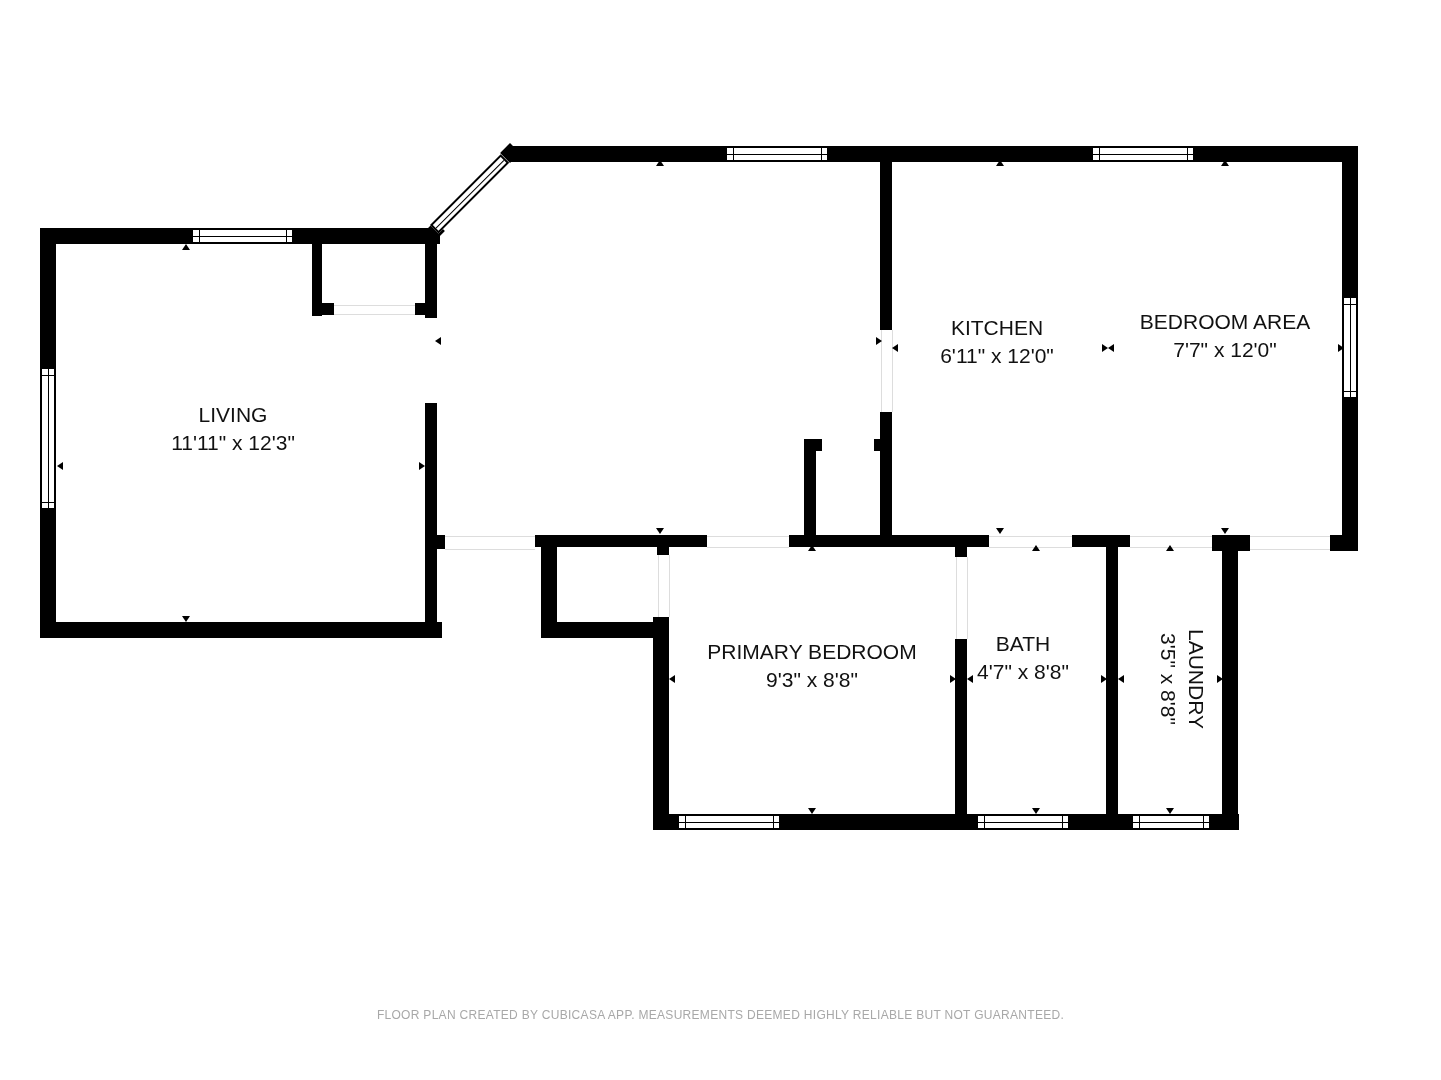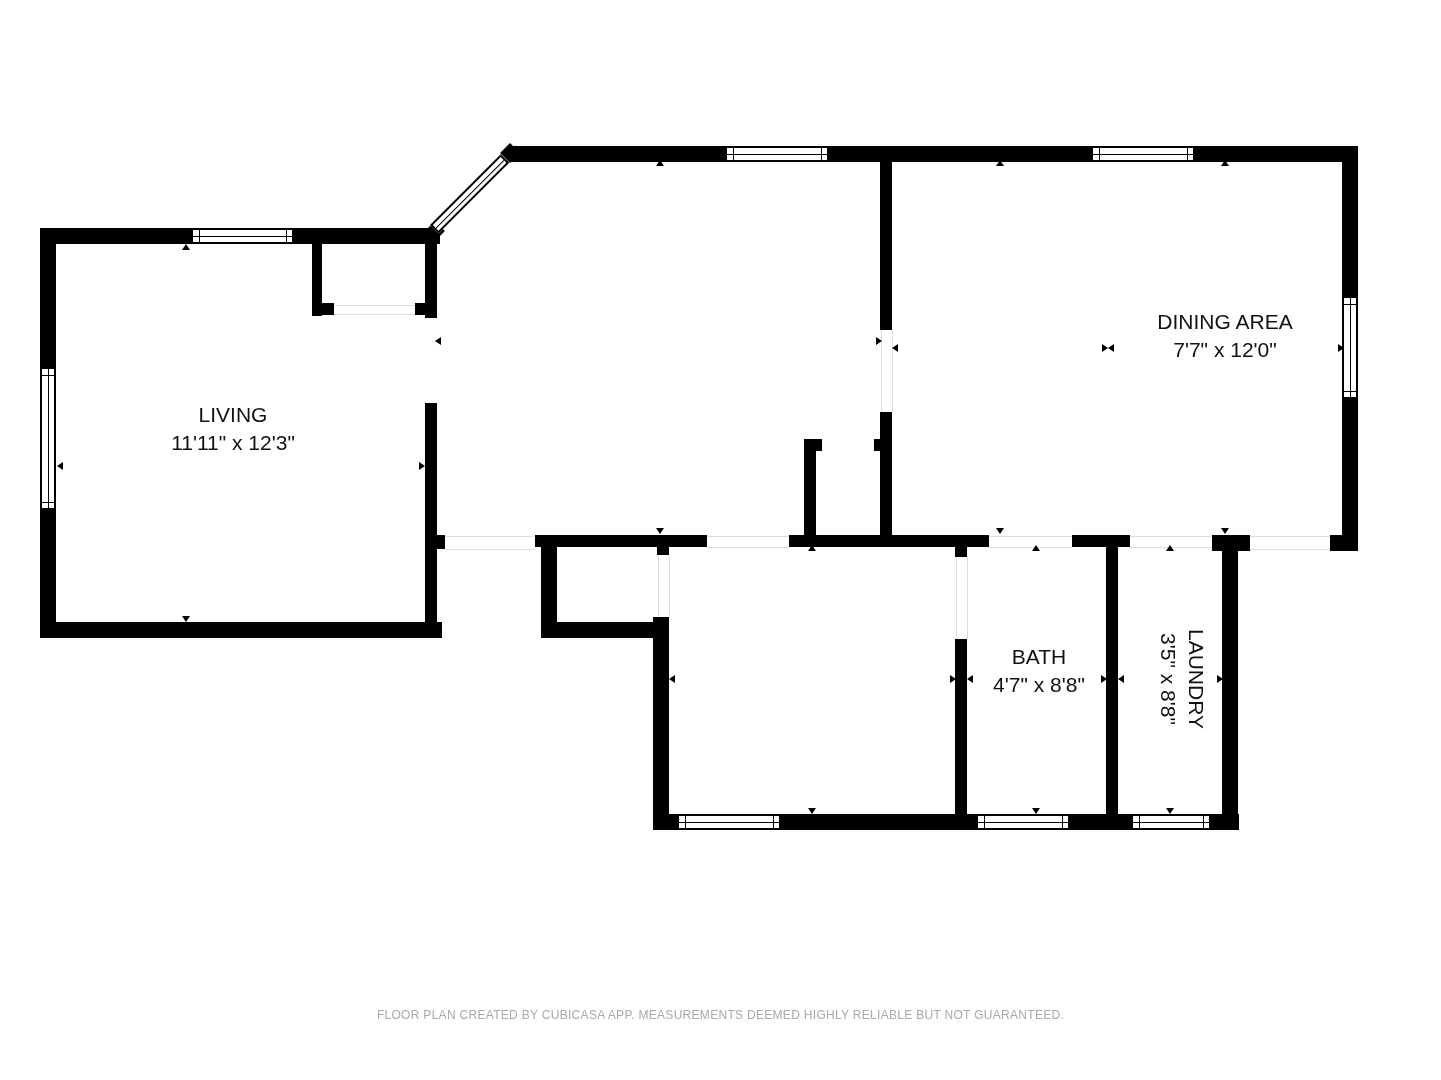--- a/index.html
+++ b/index.html
@@ -126,25 +126,33 @@
   <div class="tick right" style="left:1101px;top:675px;"></div>
   <div class="tick up" style="left:1166px;top:545px;"></div>
   <div class="tick down" style="left:1166px;top:808px;"></div>
   <div class="tick left" style="left:1118px;top:675px;"></div>
   <div class="tick right" style="left:1217px;top:675px;"></div>
 
   <div class="room-label" style="left:233px;top:401px;">
     <span class="name">LIVING</span>
     <span class="dims">11'11" x 12'3"</span>
   </div>
+  <div class="room-label" style="left:997px;top:314px;">
+    <span class="name">KITCHEN</span>
+    <span class="dims">6'11" x 12'0"</span>
+  </div>
   <div class="room-label" style="left:1225px;top:308px;">
-    <span class="name">DINING AREA</span>
+    <span class="name">BEDROOM AREA</span>
     <span class="dims">7'7" x 12'0"</span>
   </div>
-  <div class="room-label" style="left:1023px;top:643px;margin-left:16px;">
+  <div class="room-label" style="left:812px;top:638px;">
+    <span class="name">PRIMARY BEDROOM</span>
+    <span class="dims">9'3" x 8'8"</span>
+  </div>
+  <div class="room-label" style="left:1023px;top:630px;">
     <span class="name">BATH</span>
     <span class="dims">4'7" x 8'8"</span>
   </div>
   <div class="room-label rotated" style="left:1182px;top:679px;">
     <span class="name">LAUNDRY</span>
     <span class="dims">3'5" x 8'8"</span>
   </div>
 
 </div>
 

